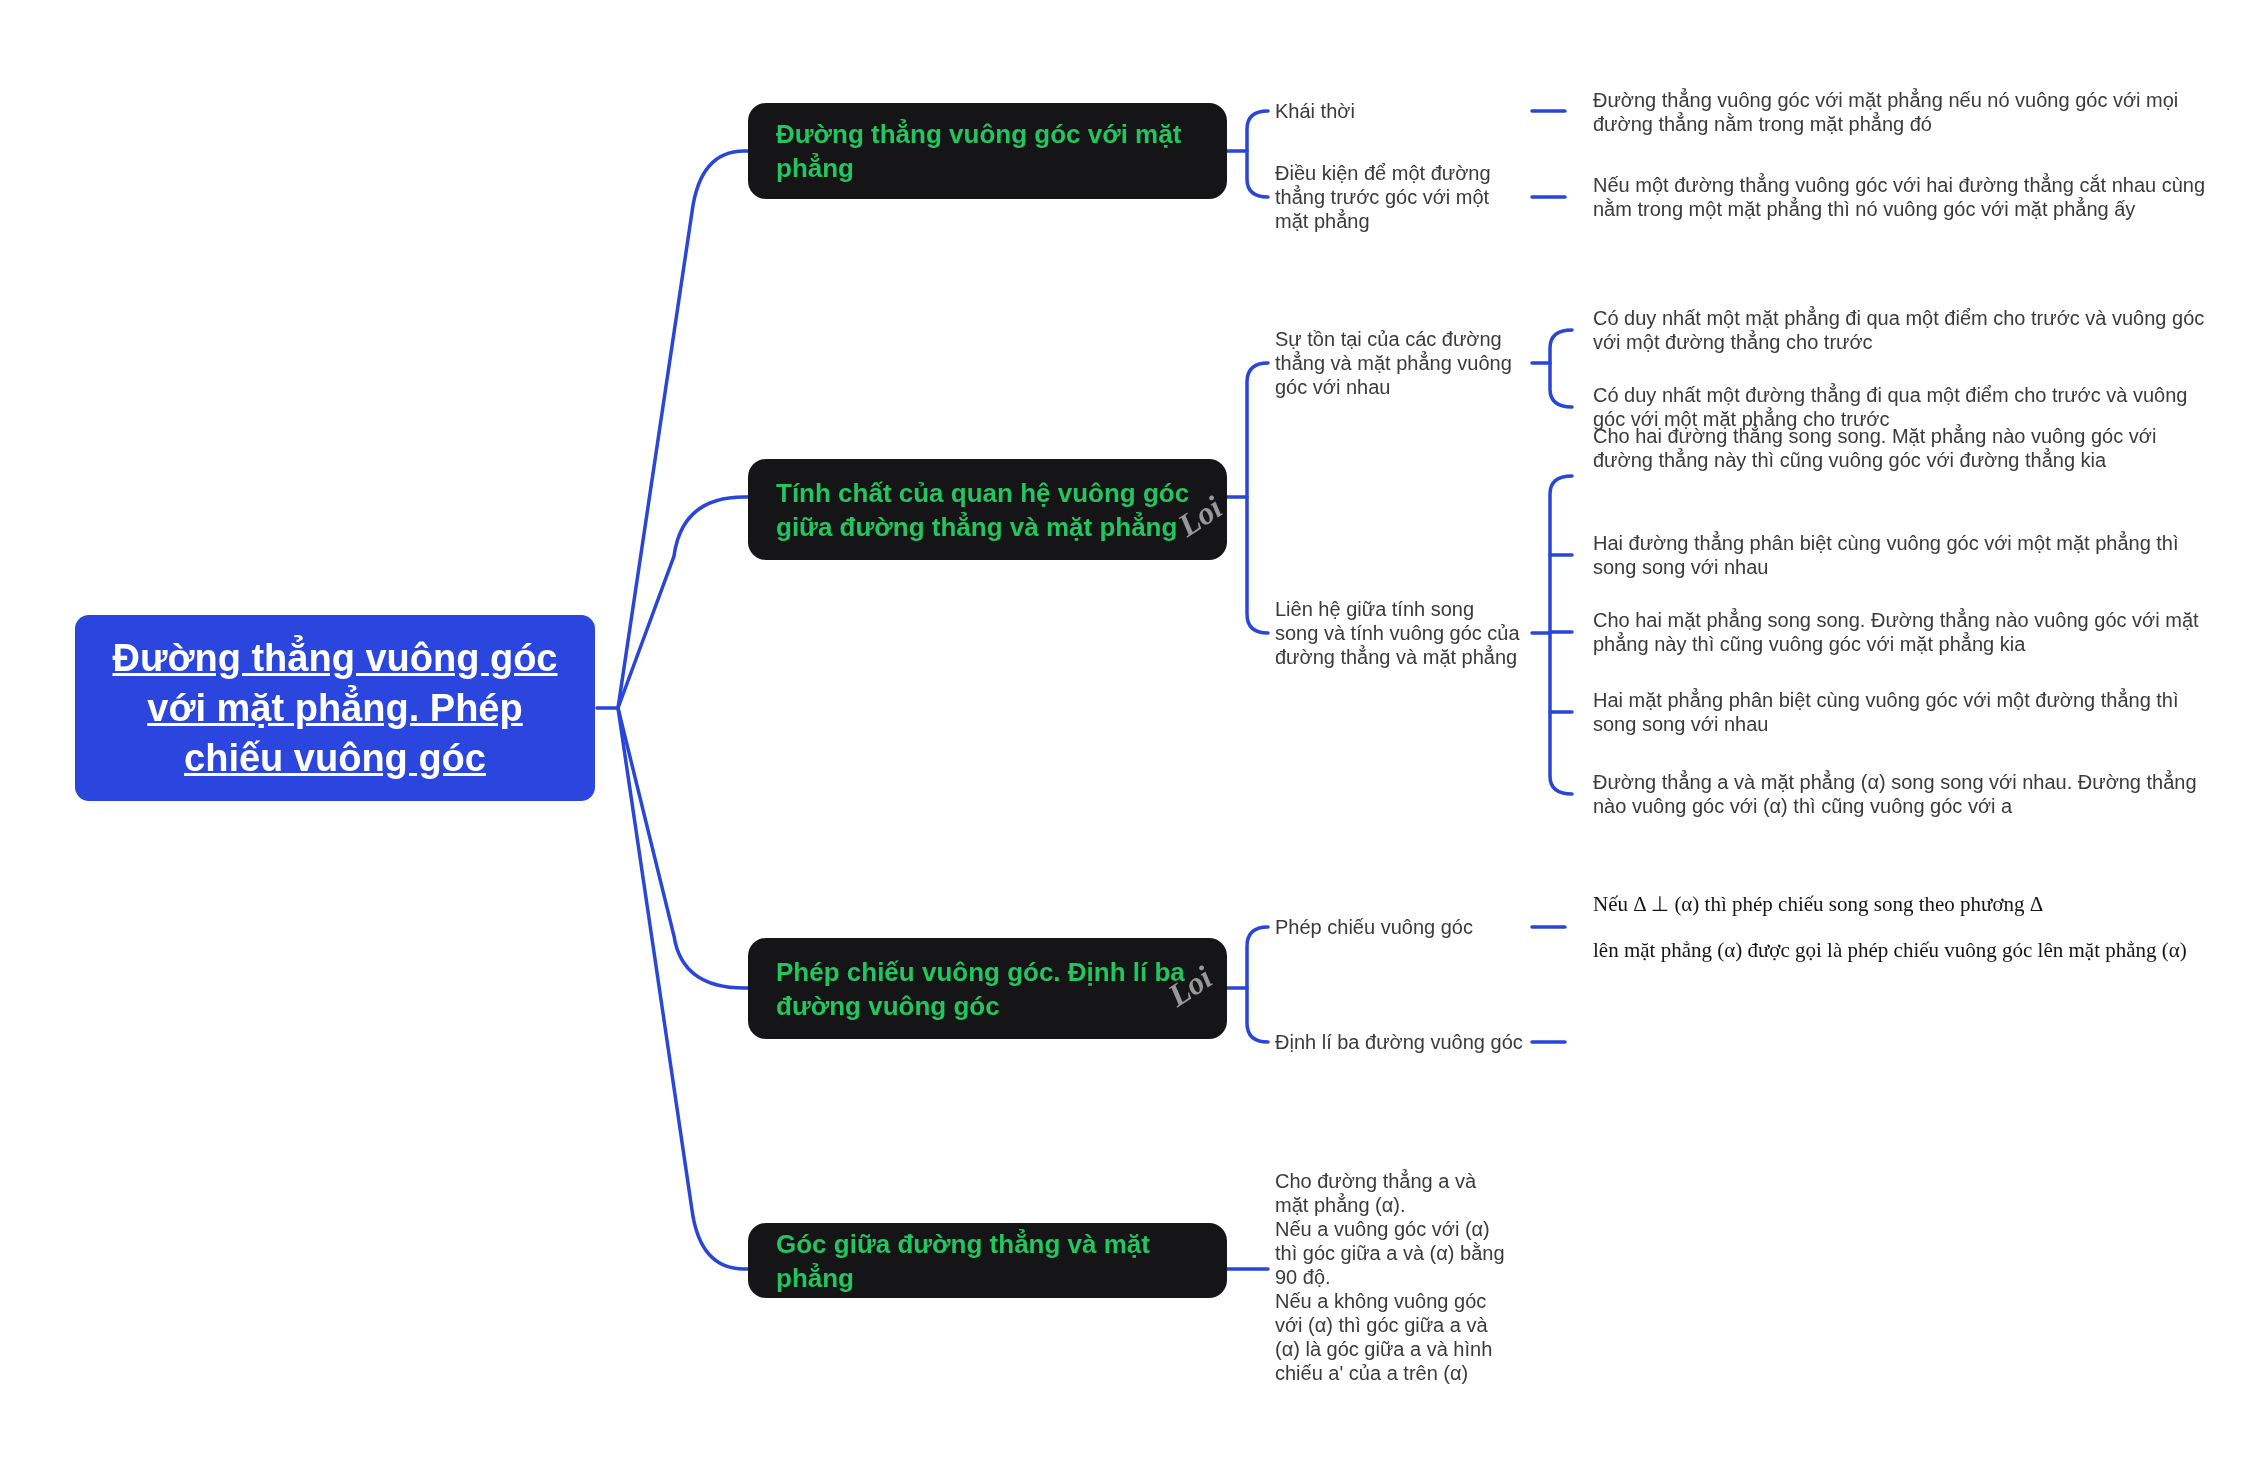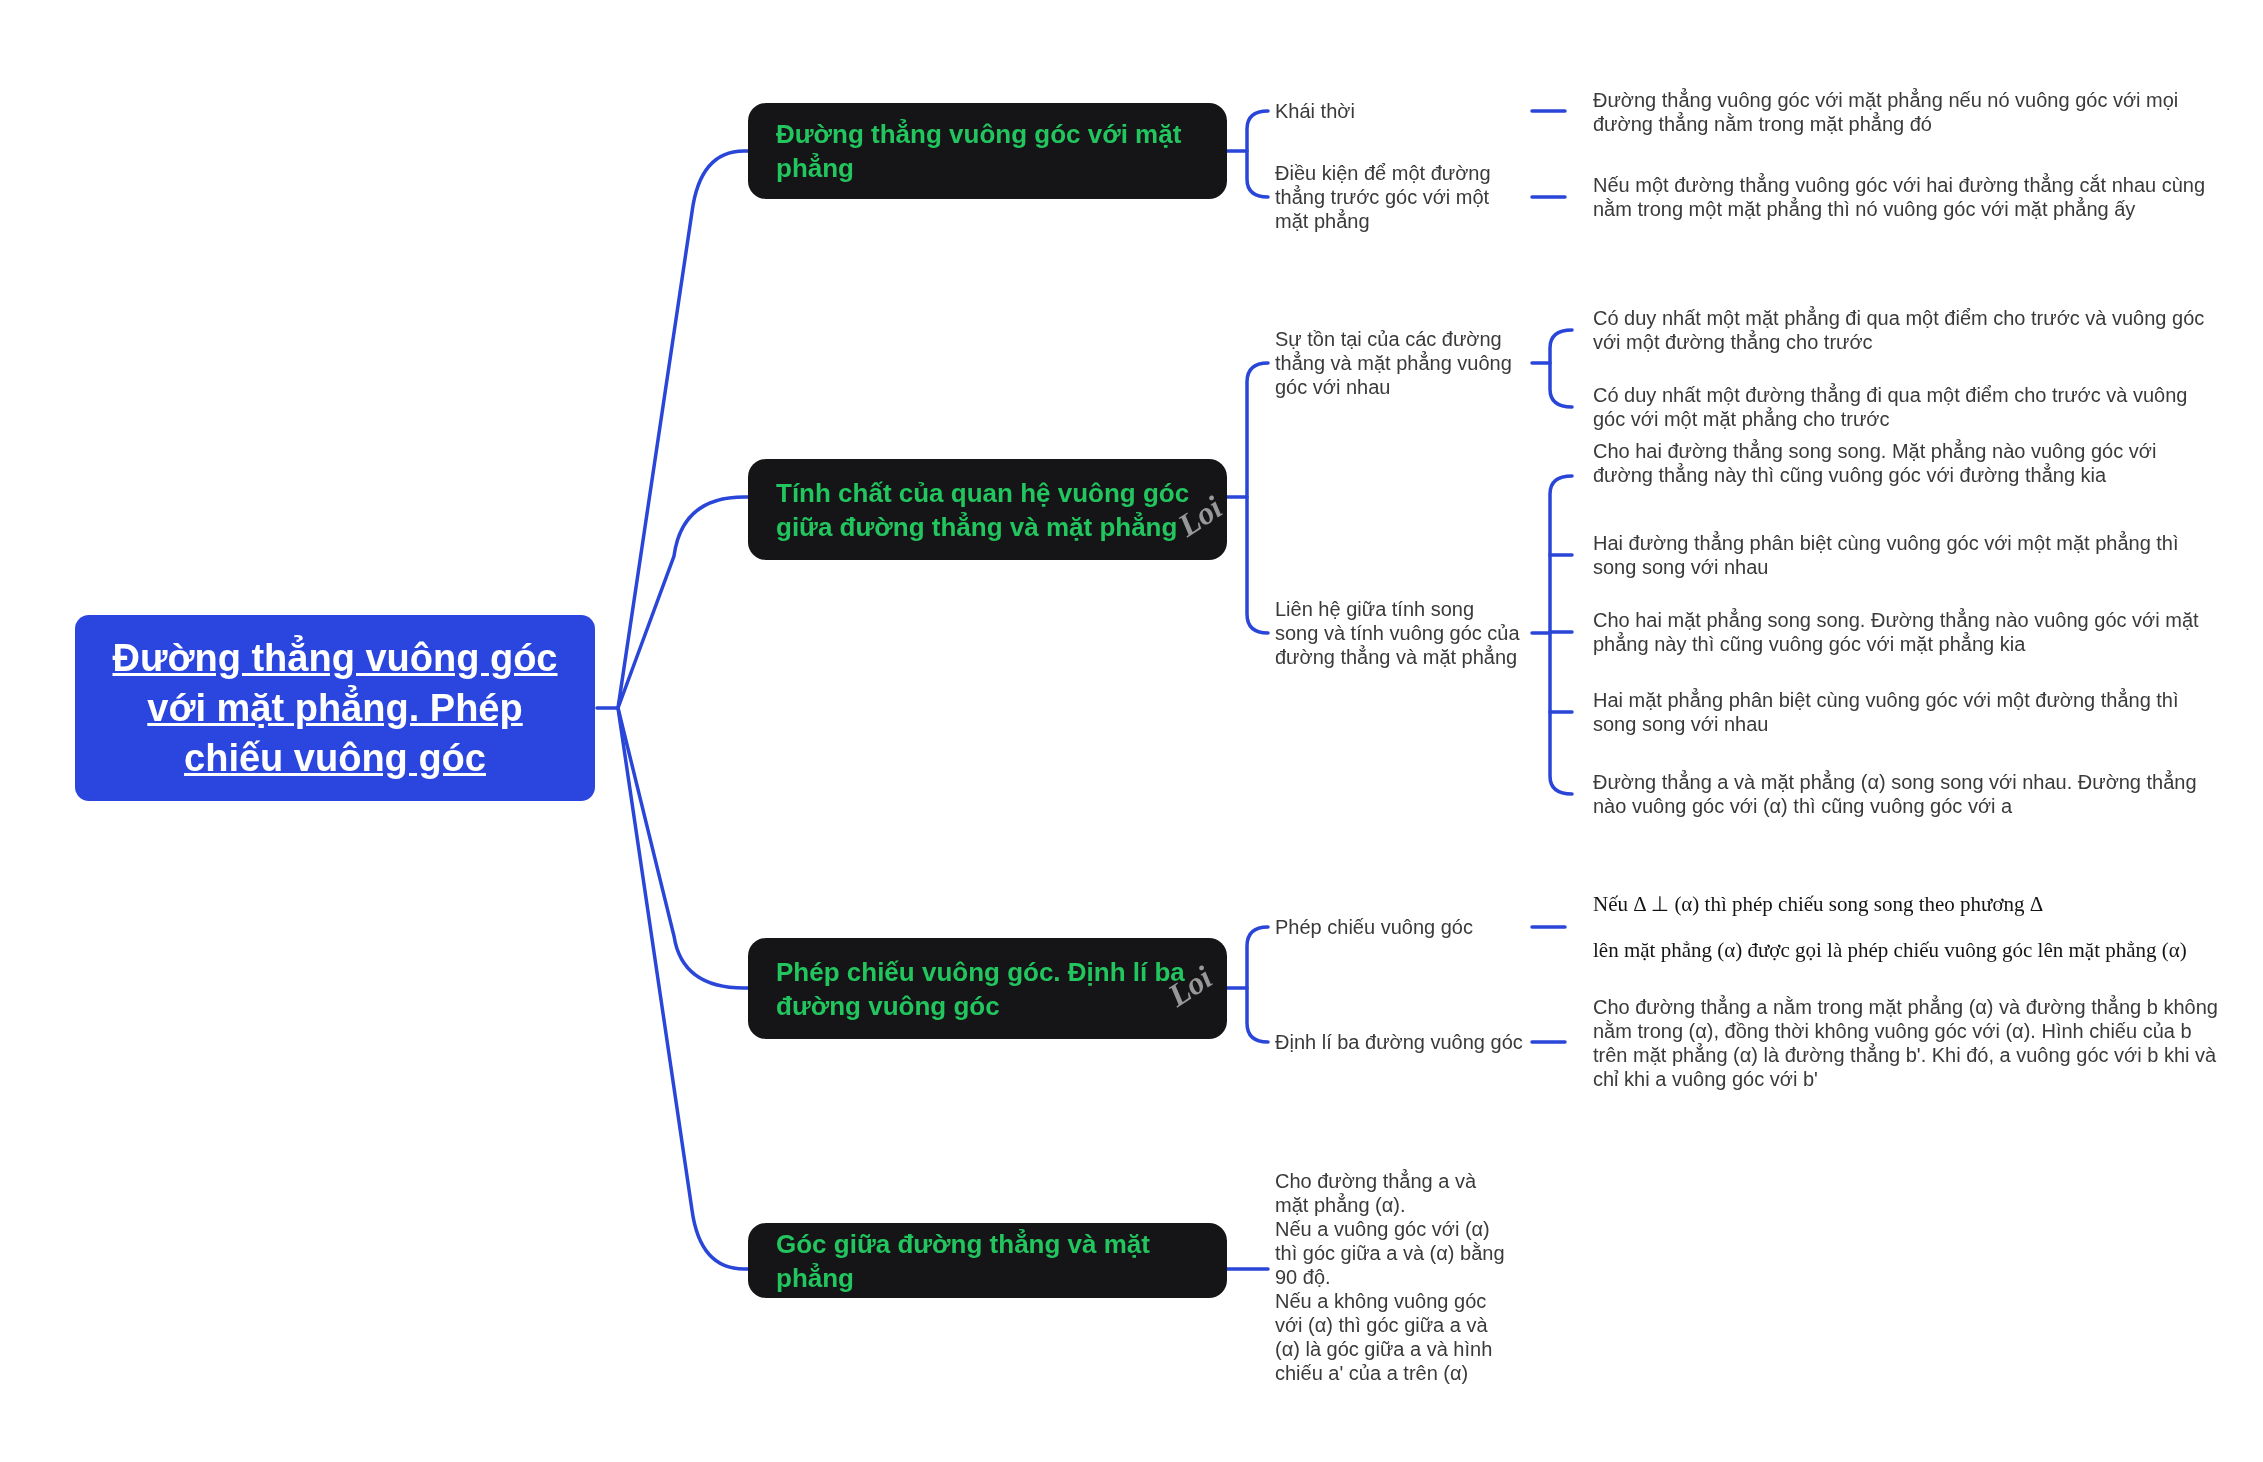--- a/index.html
+++ b/index.html
@@ -78,31 +78,30 @@
 
   <div class="txt sub" style="top:111px">Khái thời</div>
   <div class="txt sub" style="top:197px">Điều kiện để một đường thẳng trước góc với một mặt phẳng</div>
   <div class="txt leaf" style="top:112px">Đường thẳng vuông góc với mặt phẳng nếu nó vuông góc với mọi đường thẳng nằm trong mặt phẳng đó</div>
   <div class="txt leaf" style="top:197px">Nếu một đường thẳng vuông góc với hai đường thẳng cắt nhau cùng nằm trong một mặt phẳng thì nó vuông góc với mặt phẳng ấy</div>
 
   <div class="txt sub" style="top:363px">Sự tồn tại của các đường thẳng và mặt phẳng vuông góc với nhau</div>
   <div class="txt sub" style="top:633px">Liên hệ giữa tính song song và tính vuông góc của đường thẳng và mặt phẳng</div>
   <div class="txt leaf" style="top:330px">Có duy nhất một mặt phẳng đi qua một điểm cho trước và vuông góc với một đường thẳng cho trước</div>
   <div class="txt leaf" style="top:407px">Có duy nhất một đường thẳng đi qua một điểm cho trước và vuông góc với một mặt phẳng cho trước</div>
-  <div class="txt leaf" style="top:463px">Cho hai đường thẳng song song. Mặt phẳng nào vuông góc với đường thẳng này thì cũng vuông góc với đường thẳng kia</div>
+  <div class="txt leaf" style="top:448px">Cho hai đường thẳng song song. Mặt phẳng nào vuông góc với đường thẳng này thì cũng vuông góc với đường thẳng kia</div>
   <div class="txt leaf" style="top:555px">Hai đường thẳng phân biệt cùng vuông góc với một mặt phẳng thì song song với nhau</div>
   <div class="txt leaf" style="top:632px">Cho hai mặt phẳng song song. Đường thẳng nào vuông góc với mặt phẳng này thì cũng vuông góc với mặt phẳng kia</div>
   <div class="txt leaf" style="top:712px">Hai mặt phẳng phân biệt cùng vuông góc với một đường thẳng thì song song với nhau</div>
   <div class="txt leaf" style="top:794px">Đường thẳng a và mặt phẳng (α) song song với nhau. Đường thẳng nào vuông góc với (α) thì cũng vuông góc với a</div>
 
   <div class="txt sub" style="top:927px">Phép chiếu vuông góc</div>
   <div class="txt sub" style="top:1042px">Định lí ba đường vuông góc</div>
   <div class="txt leaf math preline" style="top:927px">Nếu Δ ⊥ (α) thì phép chiếu song song theo phương Δ
 lên mặt phẳng (α) được gọi là phép chiếu vuông góc lên mặt phẳng (α)</div>
-  <div class="txt leaf" style="top:1043px">Cho đường thẳng a nằm trong mặt phẳng (α) và đường thẳng b không nằm trong (α), đồng thời không vuông góc với (α). Hình chiếu của b trên mặt phẳng (α) là đường thẳng b'. Khi đó, a vuông góc với b khi và chỉ khi a vuông góc với b'</div>
 
   <div class="txt note preline" style="top:1277px">Cho đường thẳng a và
 mặt phẳng (α).
 Nếu a vuông góc với (α)
 thì góc giữa a và (α) bằng
 90 độ.
 Nếu a không vuông góc
 với (α) thì góc giữa a và
 (α) là góc giữa a và hình
 chiếu a' của a trên (α)</div>

